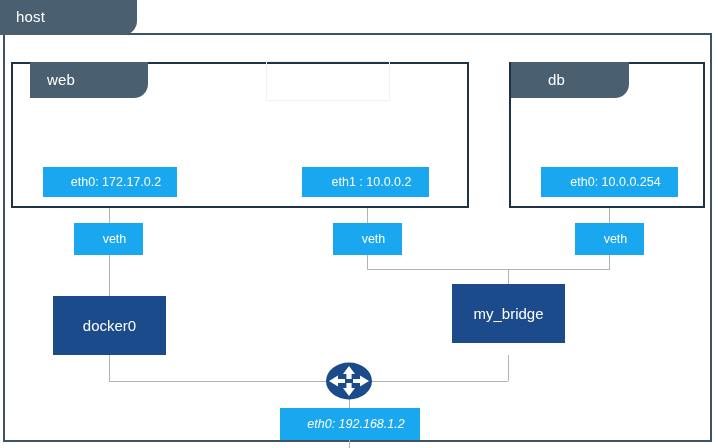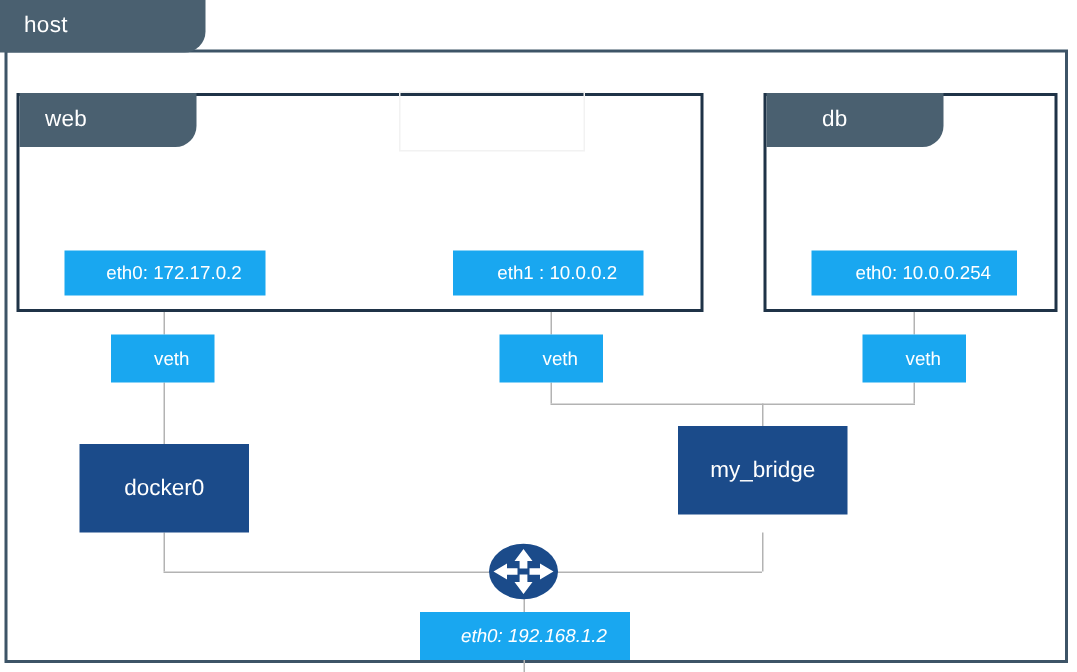--- a/index.html
+++ b/index.html
@@ -67,21 +67,21 @@
     z-index: 4;
   }
   .ctr-tab .tab-label {
     position: absolute;
     color: #ffffff;
     font-size: 15px;
     letter-spacing: 0.2px;
   }
 
   #web-box   { left: 11px;  top: 62px;  width: 458px; height: 146px; }
-  #web-tab   { left: 13px;  top: 62px;  width: 118px; height: 36px; padding-left: 32px; }
+  #web-tab   { left: 30px;  top: 62px;  width: 118px; height: 36px; padding-left: 32px; }
   #web-tab .tab-label { left: 17px; top: 9px; }
 
   #db-box    { left: 509px; top: 62px;  width: 196px; height: 146px; }
   #db-tab    { left: 511px; top: 62px;  width: 118px; height: 36px; }
   #db-tab .tab-label  { left: 37px; top: 9px; }
 
   
   .ghost-rect {
     position: absolute;
     left: 266px;

